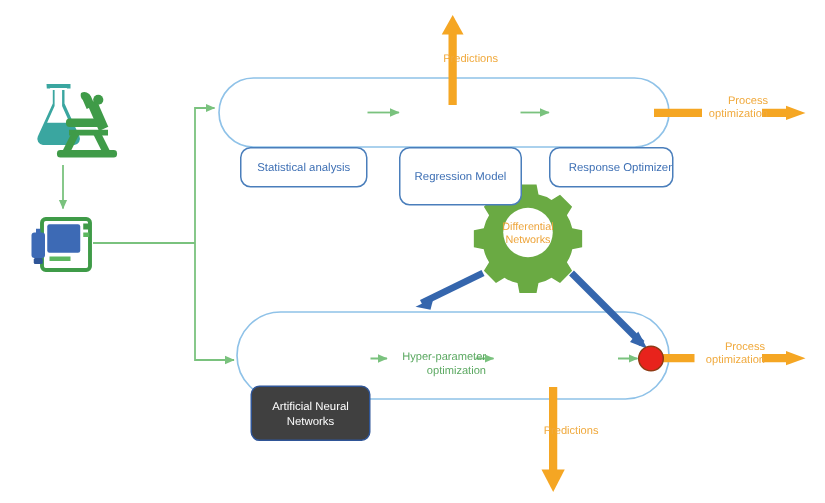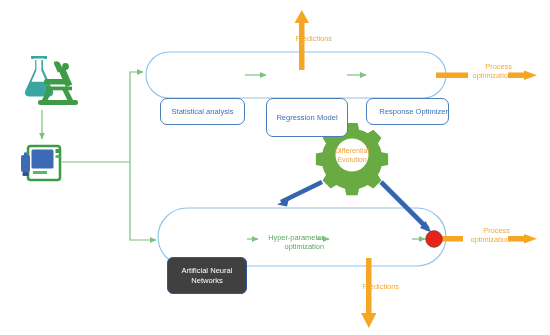--- a/index.html
+++ b/index.html
@@ -188,21 +188,21 @@
   <div class="node-text box-top" style="left:366px; top:62px; width:83px; height:27px;justify-content:flex-end;">
     <span>Response Optimizer</span>
   </div>
 
   <div class="lbl orange-text" style="left:272px; top:35px; width:60px;">Predictions</div>
 
   <div class="lbl orange-text" style="left:466px; top:63px; width:46px;">Process
 optimization</div>
 
   <div class="gear-text" style="left:327px; top:146px; width:50px;">Differential
-Evolution</div>
+Networks</div>
 
   <div class="node-text box-bottom" style="left:167px; top:221px; width:80px; height:37px;">
     <span>Artificial Neural
 Networks</span>
   </div>
 
   <div class="lbl green-text" style="left:252px; top:234px; width:72px;">Hyper-parameter
 optimization</div>
 
   <div class="lbl orange-text" style="left:464px; top:227px; width:46px;">Process

